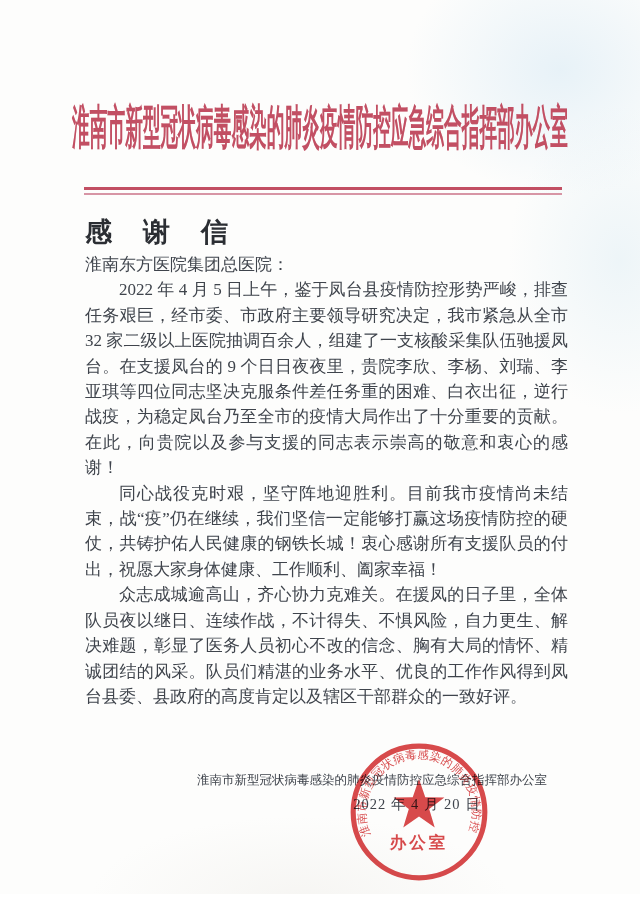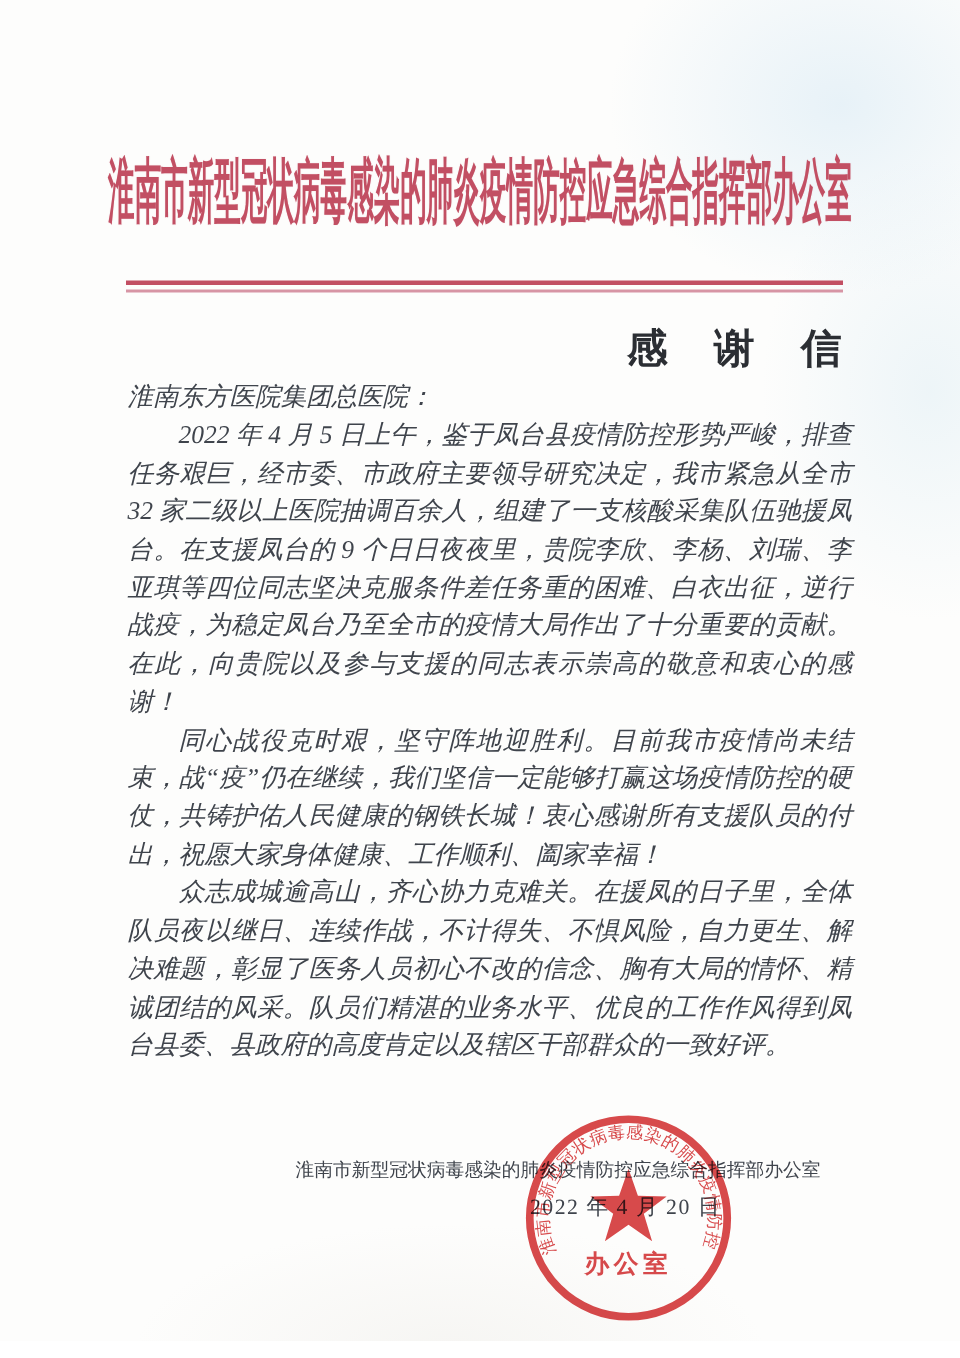--- a/index.html
+++ b/index.html
@@ -29,30 +29,30 @@
     text-shadow:0 0 1px rgba(194,79,99,.35);
   }
   .divider{
     position:absolute;top:187px;left:84px;width:478px;height:3px;
     border-top:3px solid #c24f63;
     border-bottom:2px solid #d795a5;
   }
   
   .title{
     position:absolute;top:214px;left:85px;width:478px;margin:0;
-    text-align:right;font-size:27px;font-weight:bold;color:#2b2e33;
+    text-align:left;font-size:27px;font-weight:bold;color:#2b2e33;
     letter-spacing:2px;
   }
   
   .body-text{
     position:absolute;top:252px;left:85px;width:483px;
     font-size:17px;line-height:25.4px;color:#3f444c;
     text-align:justify;
   }
-  .body-text p{margin:0;text-indent:2em;font-style:italic;}
+  .body-text p{margin:0;text-indent:2em;}
   .body-text p.salutation{text-indent:0;}
   
   .signature{
     position:absolute;top:772px;left:85px;width:462px;
     text-align:right;font-size:12.5px;color:#3f444c;white-space:nowrap;
   }
   .date{
     position:absolute;top:795px;left:350px;width:134px;
     text-align:center;font-size:14.5px;letter-spacing:1px;color:#3f444c;
   }

